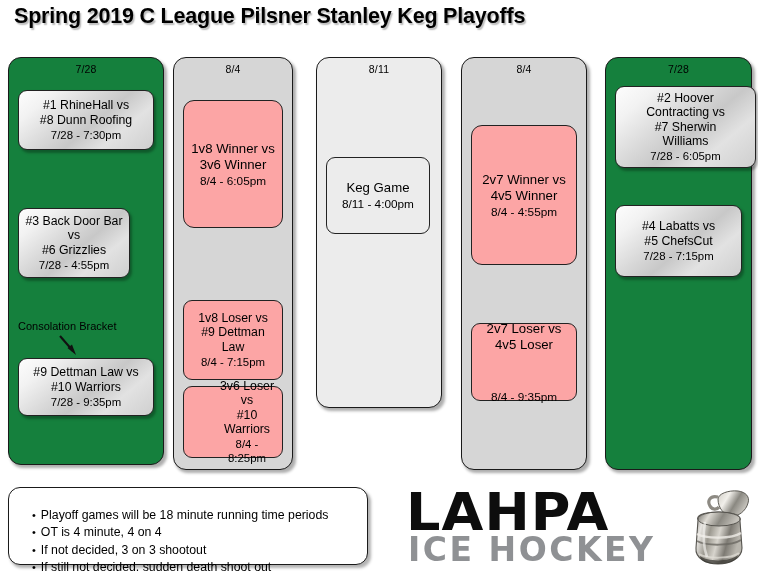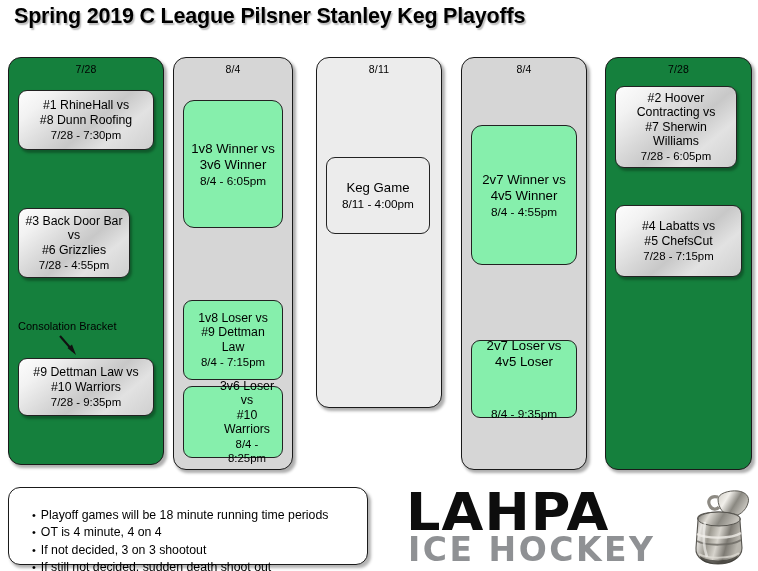--- a/index.html
+++ b/index.html
@@ -61,21 +61,21 @@
     box-shadow: 2px 2.5px 2.5px rgba(0,0,0,0.3);
     padding: 2px 4px;
   }
   
   .game-silver {
     background: linear-gradient(140deg,
         #fdfdfd 0%, #f2f2f2 18%, #d9d9d9 40%,
         #c8c8c8 56%, #e2e2e2 74%, #cfcfcf 100%);
   }
   
-  .game-flat-gray  { background: #86efac; box-shadow: none; }
+  .game-flat-gray  { background: #fca5a5; box-shadow: none; }
   .game-flat-lgray { background: #ececec; box-shadow: none; }
 
   .game .teams {
     font-size: 12.3px;
     line-height: 14.4px;
     white-space: pre-line;
   }
   .game .when {
     font-size: 11.4px;
     line-height: 14px;
@@ -232,31 +232,31 @@
 <div class="column col-gray" style="left:461px; top:57px; width:126px; height:413px;">
   <div class="col-date">8/4</div>
 </div>
 
 <div class="game game-flat-gray big" style="left:471px; top:125px; width:106px; height:140px; border-radius:11px;">
   <div class="teams">2v7 Winner vs
 4v5 Winner</div>
   <div class="when">8/4 - 4:55pm</div>
 </div>
 
-<div class="game game-flat-gray big" style="left:471px; top:340px; width:106px; height:78px;gap:36px;">
+<div class="game game-flat-gray big" style="left:471px; top:323px; width:106px; height:78px;gap:36px;">
   <div class="teams">2v7 Loser vs
 4v5 Loser</div>
   <div class="when">8/4 - 9:35pm</div>
 </div>
 
 <div class="column col-white" style="left:605px; top:57px; width:147px; height:413px;">
   <div class="col-date">7/28</div>
 </div>
 
-<div class="game game-silver" style="left:615px; top:86px; width:122px; height:82px;">
+<div class="game game-silver" style="left:615px; top:86px; width:141px; height:82px;">
   <div class="teams">#2 Hoover
 Contracting vs
 #7 Sherwin
 Williams</div>
   <div class="when">7/28 - 6:05pm</div>
 </div>
 
 <div class="game game-silver" style="left:615px; top:205px; width:127px; height:72px;">
   <div class="teams">#4 Labatts vs
 #5 ChefsCut</div>

